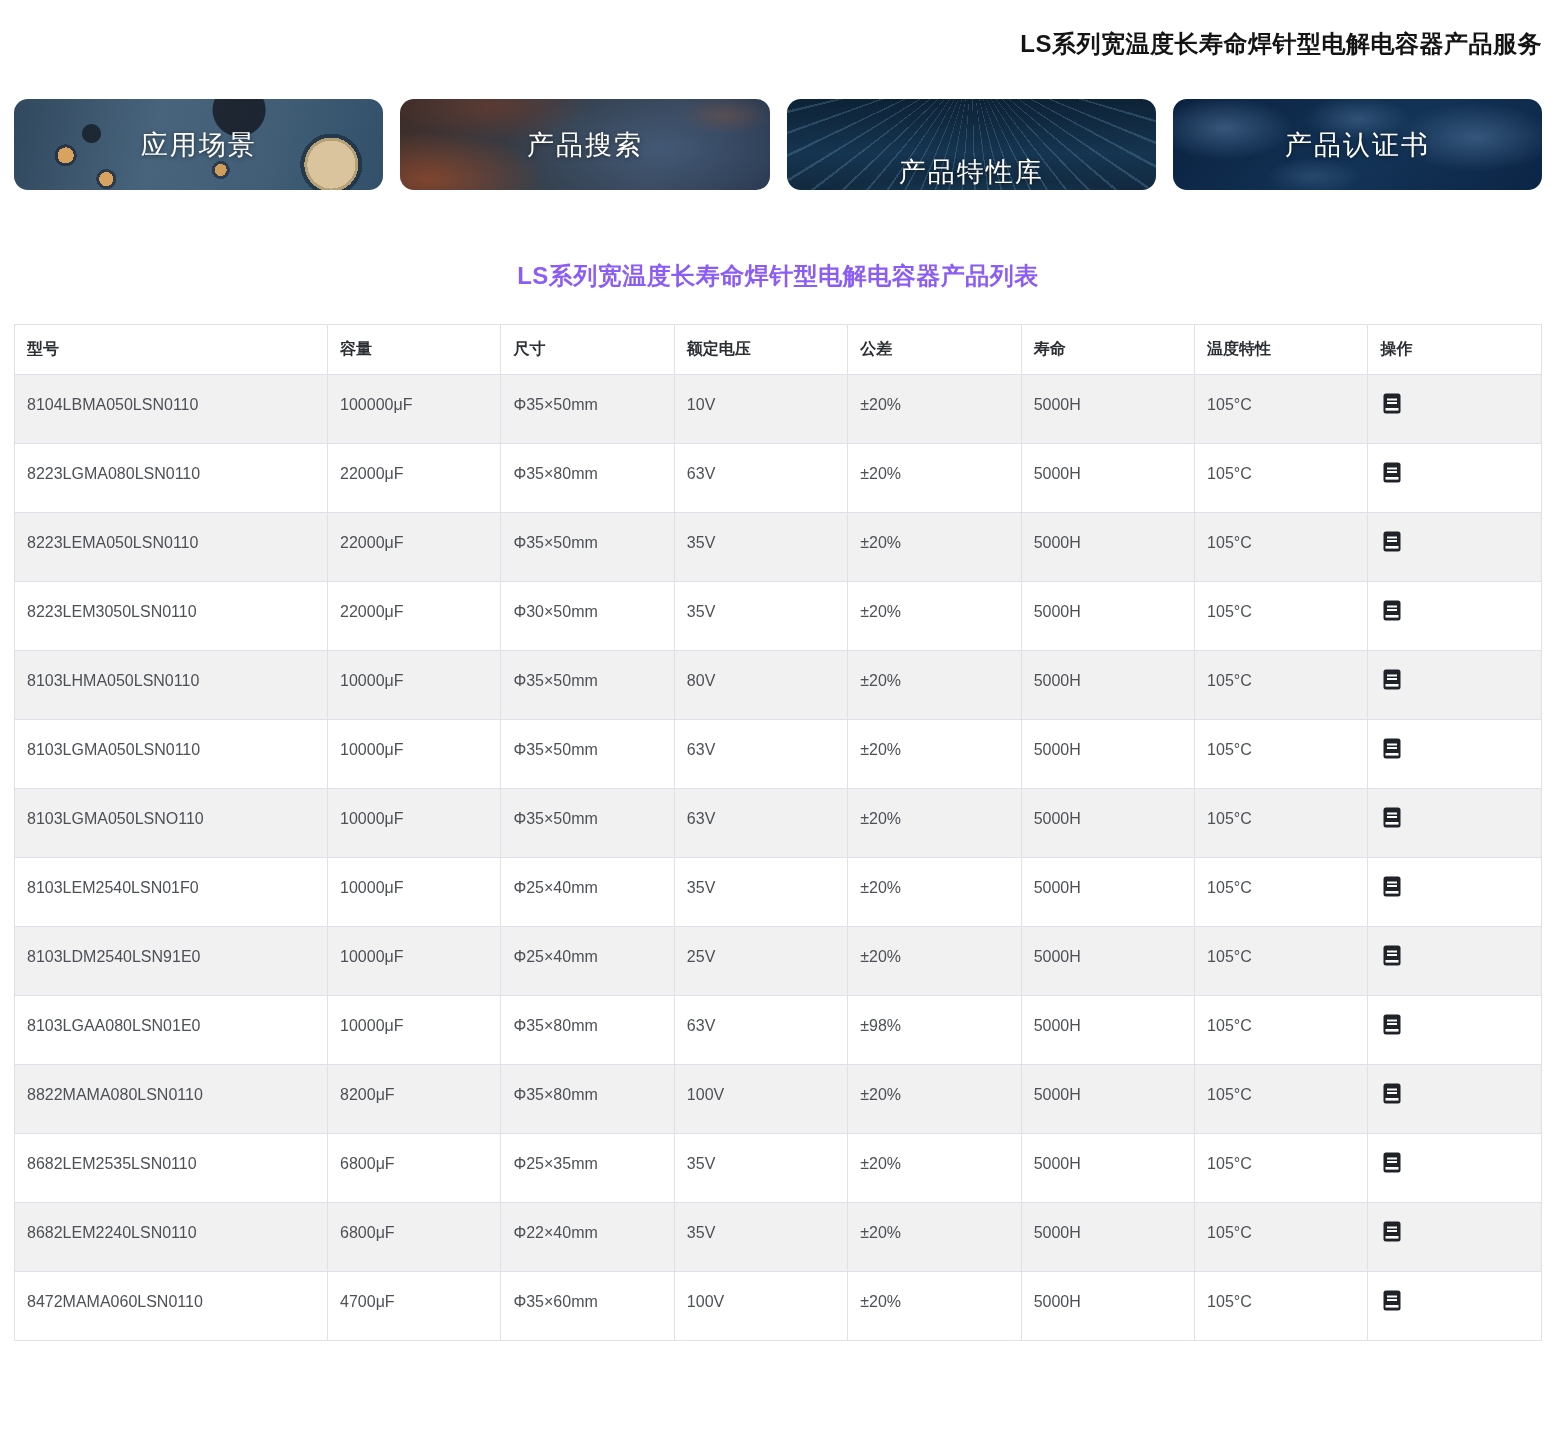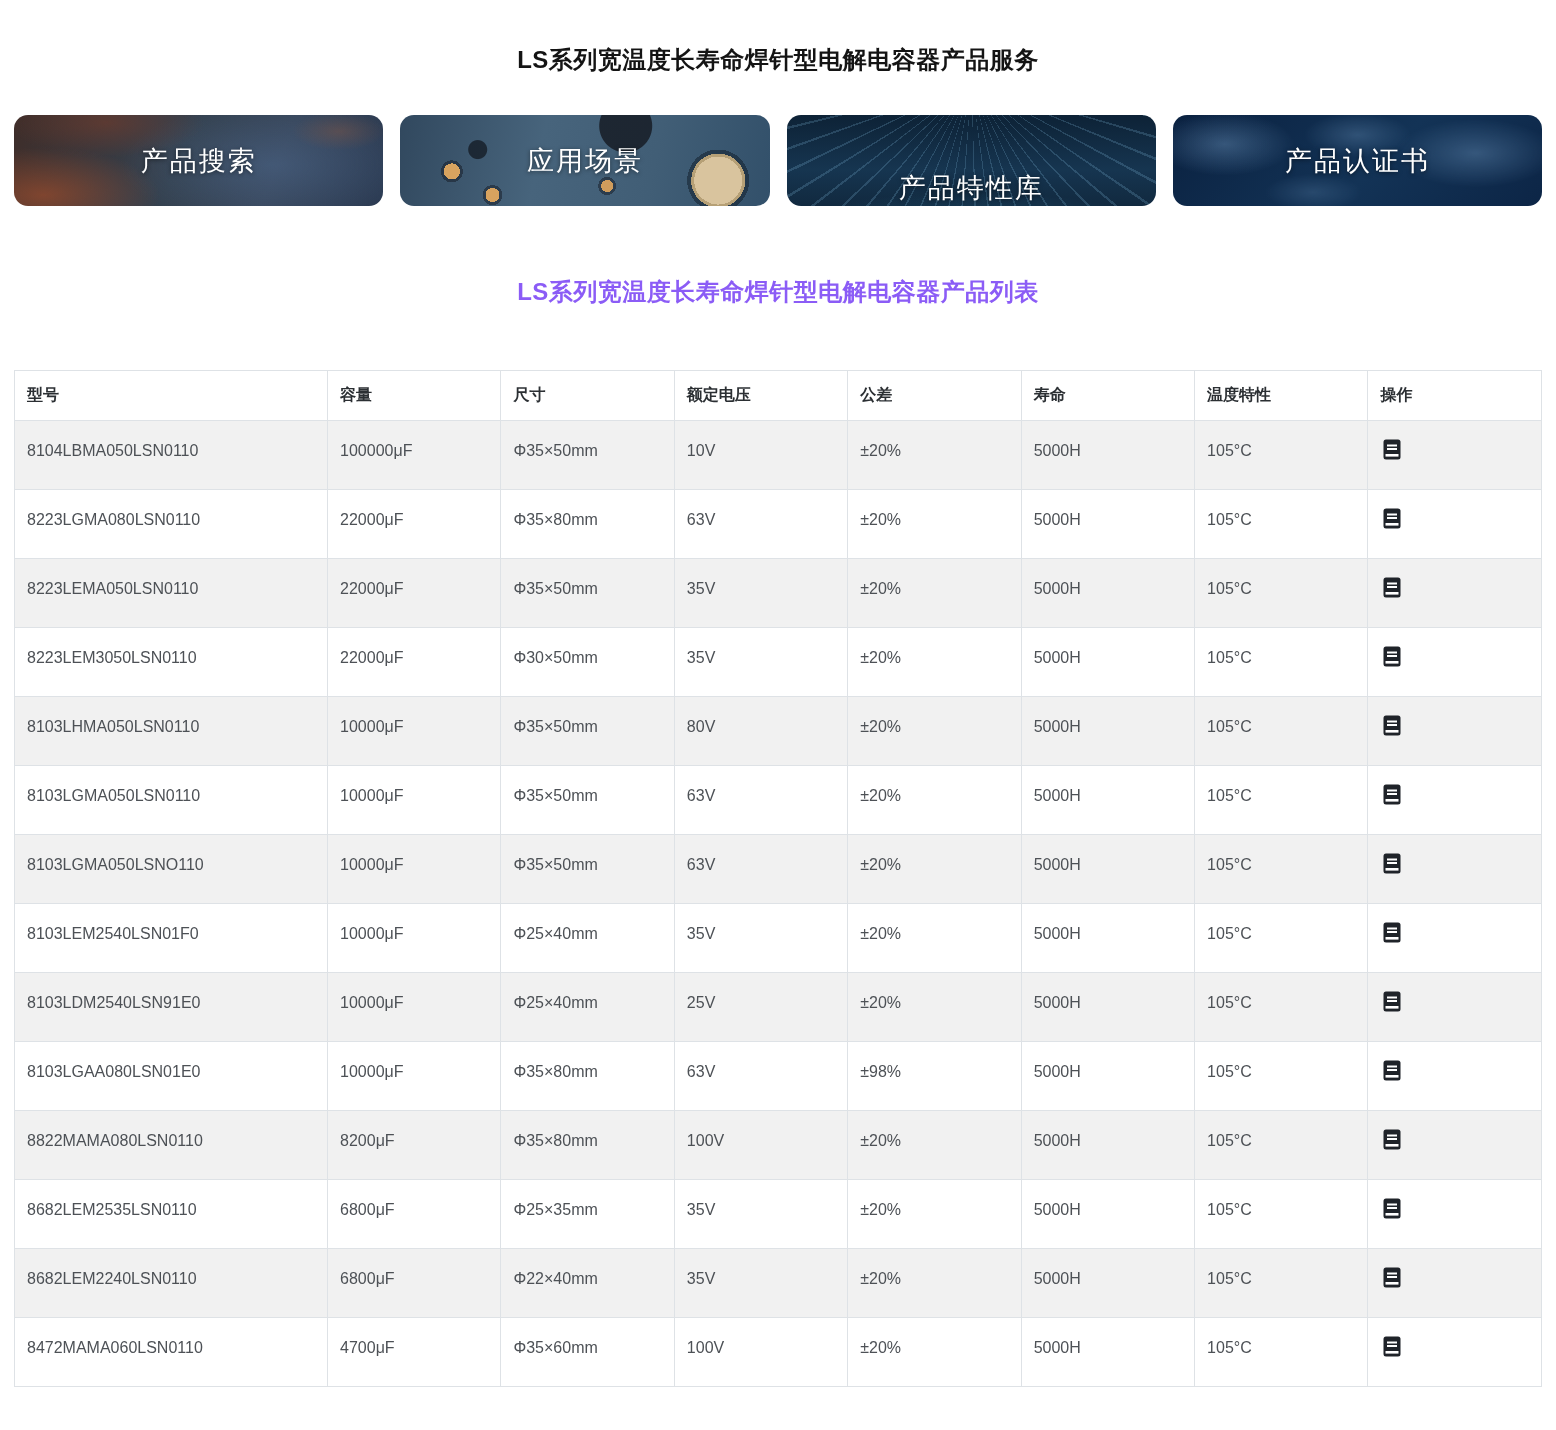--- a/index.html
+++ b/index.html
@@ -5,25 +5,25 @@
   * { box-sizing: border-box; margin: 0; padding: 0; }
   html, body { background: #ffffff; }
   body {
     width: 1556px;
     font-family: "Liberation Sans", "DejaVu Sans", sans-serif;
     color: #333;
   }
   .container { width: 1528px; margin: 0 auto; }
 
   .page-title {
-    text-align: center;
+    text-align: right;
     font-size: 24px;
     font-weight: bold;
     color: #141414;
-    padding-top: 44px;
+    padding-top: 28px;
     letter-spacing: 0.5px;
   }
 
   
   .nav-row {
     display: flex;
     gap: 17px;
     margin-top: 39px;
   }
   .nav-card {
@@ -89,21 +89,21 @@
     font-size: 24px;
     font-weight: bold;
     color: #8b5cf6;
     margin-top: 70px;
     letter-spacing: 0.5px;
   }
 
   
   .product-table {
     width: 100%;
-    margin-top: 62px;
+    margin-top: 32px;
     border-collapse: collapse;
     table-layout: fixed;
     font-size: 16px;
   }
   .product-table th, .product-table td {
     border: 1px solid #dee2e6;
     text-align: left;
     padding: 0 12px;
   }
   .product-table th {
@@ -134,25 +134,25 @@
   }
 </style>
 </head>
 <body>
 
 <div class="container">
 
   <h1 class="page-title">LS系列宽温度长寿命焊针型电解电容器产品服务</h1>
 
   <div class="nav-row">
+    <div class="nav-card card-scene">
+      <span class="nav-label">应用场景</span>
+    </div>
     <div class="nav-card card-search">
       <span class="nav-label">产品搜索</span>
-    </div>
-    <div class="nav-card card-scene">
-      <span class="nav-label">应用场景</span>
     </div>
     <div class="nav-card card-features">
       <span class="nav-label">产品特性库</span>
     </div>
     <div class="nav-card card-cert">
       <span class="nav-label">产品认证书</span>
     </div>
   </div>
 
   <h2 class="list-title">LS系列宽温度长寿命焊针型电解电容器产品列表</h2>

